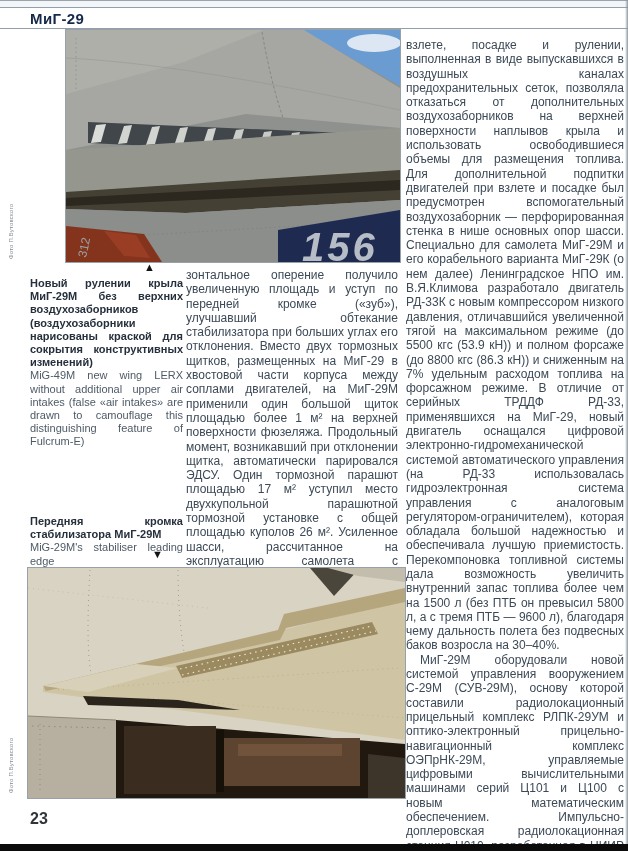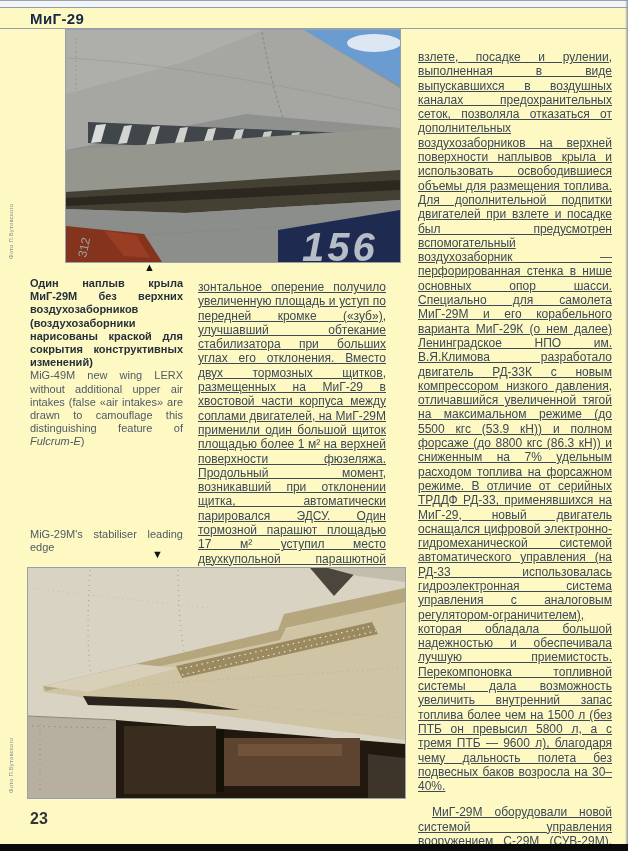--- a/index.html
+++ b/index.html
@@ -1,34 +1,34 @@
 <!DOCTYPE html>
 <html><head>
 <meta charset="utf-8">
 <style>
   html,body{margin:0;padding:0;background:#c9cfd6;}
-  .page{position:relative;width:628px;height:851px;background:#fef9c3;overflow:hidden;
+  .page{position:relative;width:628px;height:851px;background:#ffffff;overflow:hidden;
         font-family:"Liberation Sans",sans-serif;color:#3c4956;}
   .top-white{position:absolute;top:0;left:0;right:0;height:7px;background:#f3f6f9;border-top:1px solid #9aa3ab;}
   .rule{position:absolute;left:0;right:0;height:1px;background:#93a0ac;}
   .rule-top{top:7px;}
   .rule-bottom{top:28px;}
   .header-title{position:absolute;left:30px;top:10px;font-size:15px;font-weight:bold;
         color:#16294a;letter-spacing:.4px;}
   .photo{position:absolute;outline:1px solid #99a1a8;background:#8e918e;}
   .photo svg{display:block;}
   .credit{position:absolute;font-size:6px;color:#848a92;white-space:nowrap;
         transform:rotate(-90deg);transform-origin:left bottom;letter-spacing:.2px;}
   .marker{position:absolute;font-size:11px;color:#121212;line-height:1;}
   .caption{position:absolute;left:30px;width:153px;text-align:justify;font-size:11px;line-height:13.2px;}
   .caption .ru{font-weight:bold;color:#26303d;}
   .caption .en{color:#4e5a66;}
-  .caption .it{font-style:italic;}
+  .caption .it{}
   .col{position:absolute;text-align:justify;font-size:12px;line-height:14.3px;color:#3c4956;}
-  .col p{margin:12px;text-decoration:underline;}
+  .col p{margin:0;}
   .col p.indent{text-indent:14px;}
   .col-middle{left:186px;top:268px;width:212px;}
   .col-right{left:406px;top:38px;width:218px;}
   .page-number{position:absolute;left:30px;top:810px;font-size:16px;font-weight:600;color:#30353a;}
   .bottom-bar{position:absolute;left:0;right:0;bottom:0;height:7px;background:#0b0b0b;}
   .right-edge{position:absolute;top:0;bottom:7px;right:0;width:3px;
         background:linear-gradient(to left,#8d97a0,rgba(141,151,160,0));}
 </style>
 </head>
 <body>
@@ -74,26 +74,26 @@
       <polygon points="212,200 334,180 334,232 212,232" fill="#1e2a50"></polygon>
       <text x="236" y="231" font-size="40" font-weight="bold" font-style="italic" letter-spacing="3" fill="#b6bdc6" font-family="Liberation Sans, sans-serif">156</text>
     </svg>
   </div>
 
   <div class="credit" style="left:14px;top:253px;">Фото П.Бутовского</div>
 
   <div class="marker" style="left:144px;top:262px;">▲</div>
 
   <div class="caption" style="top:277px;">
-    <span class="ru">Один наплыв крыла МиГ-29М без верхних воздухозаборников (воздухозаборники нарисованы краской для сокрытия конструктивных изменений)</span><br>
+    <span class="ru">Новый рулении крыла МиГ-29М без верхних воздухозаборников (воздухозаборники нарисованы краской для сокрытия конструктивных изменений)</span><br>
     <span class="en"><span>MiG-49M new wing LERX without additional upper air intakes (false «air intakes» are drawn to camouflage this distinguishing feature of </span><span class="it">Fulcrum-E</span><span>)</span></span>
   </div>
 
   <div class="caption" style="top:515px;">
-    <br>
+    <span class="ru">Передняя кромка стабилизатора МиГ-29М</span><br>
     <span class="en">MiG-29M's stabiliser leading edge</span>
   </div>
 
   <div class="marker" style="left:152px;top:549px;">▼</div>
 
   <div class="col col-middle">
     <p>зонтальное оперение получило увеличенную площадь и уступ по передней кромке («зуб»), улучшавший обтекание стабилизатора при больших углах его отклонения. Вместо двух тормозных щитков, размещенных на МиГ-29 в хвостовой части корпуса между соплами двигателей, на МиГ-29М применили один большой щиток площадью более 1 м² на верхней поверхности фюзеляжа. Продольный момент, возникавший при отклонении щитка, автоматически парировался ЭДСУ. Один тормозной парашют площадью 17 м² уступил место двухкупольной парашютной тормозной установке с общей площадью куполов 26 м². Усиленное шасси, рассчитанное на эксплуатацию самолета с увеличенной максимальной взлетной массой (более 22 т), оснастили колесами с тормозами повышенной энергоемкости.</p>
     <p class="indent">Новая система защиты двигателей от попадания посторонних предметов на</p>
   </div>
 

